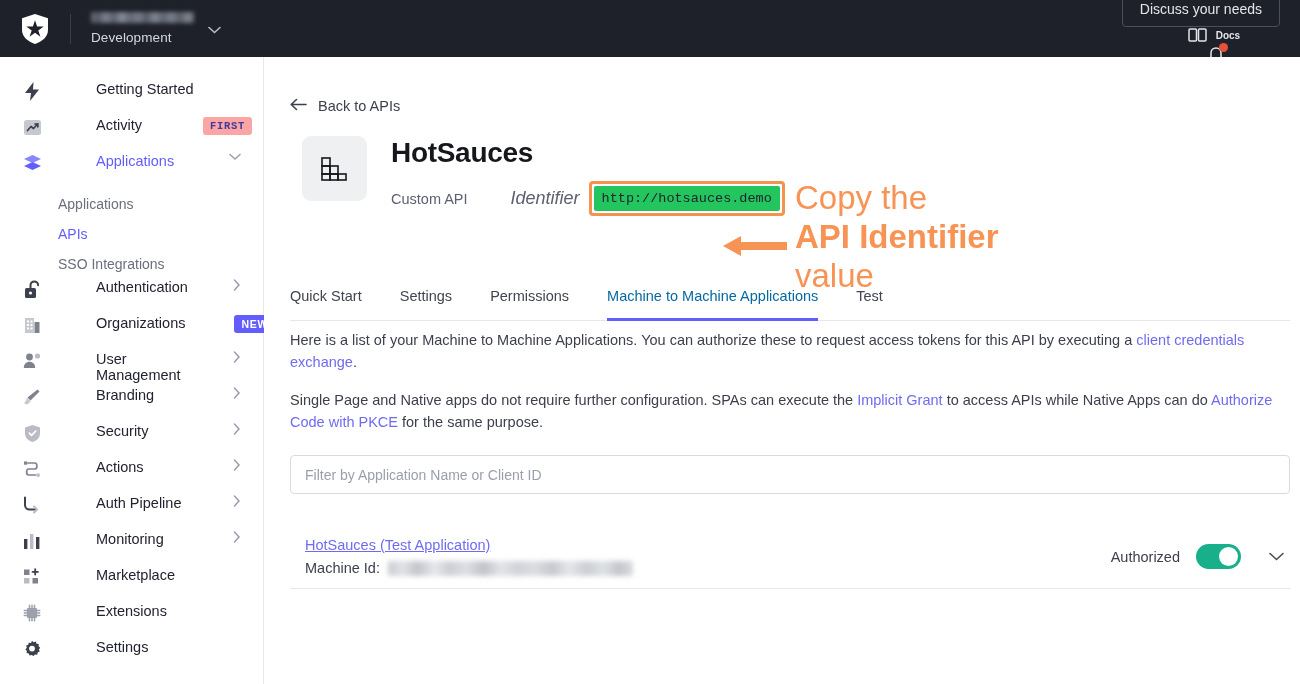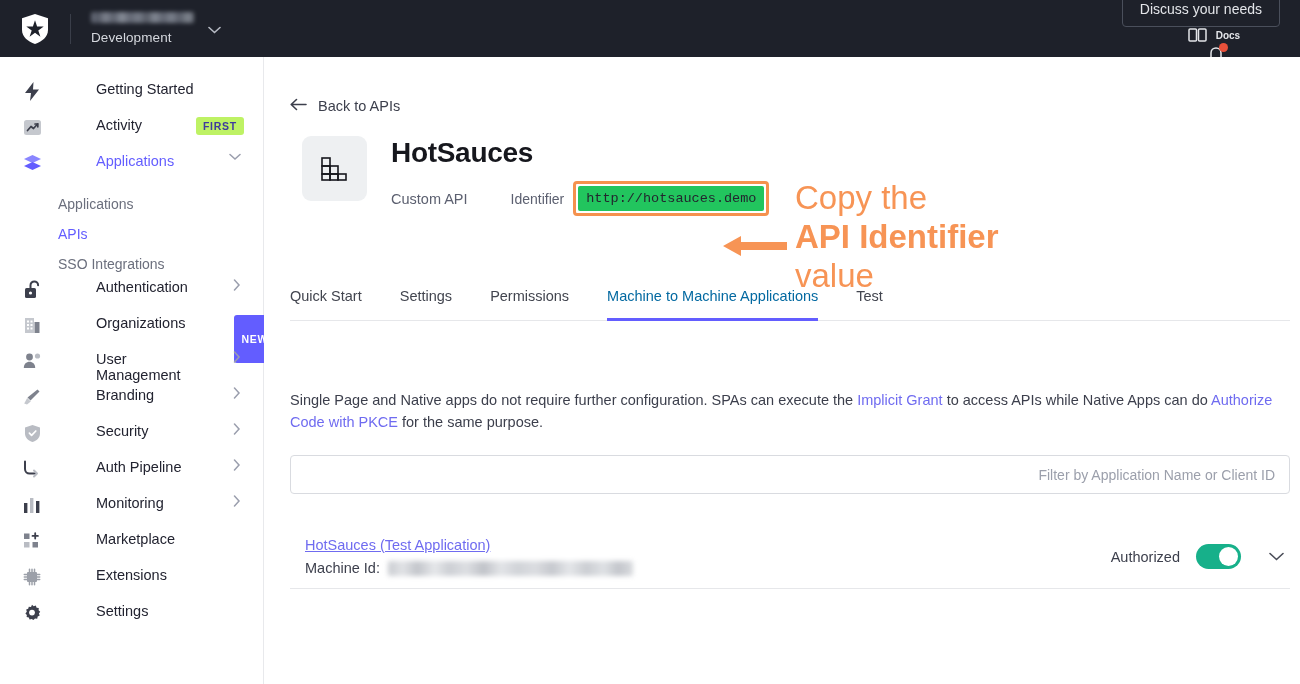--- a/index.html
+++ b/index.html
@@ -64,28 +64,28 @@
     height: 36px; padding: 0 22px 0 22px;
     font-size: 14.5px; color: #222330; gap: 38px;
   }
   .nav-item .ico {
     width: 20px; height: 20px; margin-right: 16px;
     display: flex; align-items: center; justify-content: center; flex: 0 0 20px;
   }
   .nav-item.active > .label { color: #635dff; }
   .nav-item .chev { margin-left: auto; color: #9a9ead; display: flex; }
   .badge-first {
-    margin-left: 16px; background: #bef264; color: #3f3a9e;
+    margin-left: 23px; background: #fca5a5; color: #3f3a9e;
     font-size: 10.5px; font-weight: bold; letter-spacing: .7px;
-    padding: 3px 7px; border-radius: 3px;
+    padding: 3px 7px; border-radius: 3px; font-family: Liberation Mono, monospace;
   }
   .badge-new {
     margin-left: 11px; background: #635dff; color: #ffffff;
     font-size: 10.5px; font-weight: bold; letter-spacing: .7px;
-    padding: 18px 7px; border-radius: 3px;
+    padding: 3px 7px; border-radius: 3px;
   }
   .sub-item {
     display: flex; align-items: center; height: 30px;
     padding-left: 58px; font-size: 14px; color: #6b6f7d;
   }
   .sub-item.active { color: #635dff; }
 
   
   .main { position: absolute; top: 57px; left: 264px; width: 1036px; height: 627px; background: #fff; }
   .back-link {
@@ -94,21 +94,21 @@
   }
   .api-head { display: flex; align-items: flex-start; margin: 22px 0 0 26px; padding-left: 12px; }
   .api-tile {
     width: 65px; height: 65px; border-radius: 9px; background: #eef0f2;
     display: flex; align-items: center; justify-content: center; flex: 0 0 65px;
   }
   .api-meta { margin-left: 24px; padding-top: 1px; }
   .api-title { font-size: 28px; font-weight: bold; color: #16171d; letter-spacing: -.3px; }
   .api-subrow { display: flex; align-items: center; margin-top: 12px; }
   .api-type { font-size: 14.5px; color: #5c6070; }
-  .api-idlabel { font-size: 14px; color: #5c6070; margin-left: 43px; }
+  .api-idlabel { font-size: 18px; color: #5c6070; margin-left: 43px; font-style: italic; }
   .id-highlight {
     margin-left: 9px; border: 3px solid #f5924e; border-radius: 4px;
     padding: 2px; display: inline-flex;
   }
   .id-chip {
     background: #22c55e; border-radius: 2px;
     font-family: "Liberation Mono", monospace; font-size: 13.5px;
     color: #23252e; padding: 5px 8px; white-space: nowrap;
   }
 
@@ -140,21 +140,21 @@
   }
   .para a { color: #6f6bf0; text-decoration: none; }
   #para1 { top: 272px; }
   #para2 { top: 332px; }
 
   .filter-input {
     position: absolute; left: 26px; top: 398px;
     width: 1000px; height: 39px;
     border: 1px solid #d9dbe0; border-radius: 4px;
     padding: 0 14px; font-size: 14px; color: #3c3f4c;
-    font-family: "Liberation Sans", sans-serif; background: #fff; text-align: right;
+    font-family: "Liberation Sans", sans-serif; background: #fff;
   }
   .filter-input::placeholder { color: #9b9fab; }
 
   .app-row {
     position: absolute; left: 26px; top: 468px;
     width: 1000px; height: 64px;
     border-bottom: 1px solid #e6e7ea;
     display: flex; align-items: center;
   }
   .app-info { display: flex; flex-direction: column; padding-left: 15px; }
@@ -347,20 +347,35 @@
         </svg>
       </span>
       <span class="label">Security</span>
       <span class="chev">
         <svg width="8" height="12" viewBox="0 0 8 12">
             <path d="M1.5 1 L6 6 L1.5 11" stroke="currentColor" stroke-width="1.5" fill="none" stroke-linecap="round"></path>
           </svg>
       </span>
     </div>
 
+    <div class="nav-item">
+      <span class="ico">
+        <svg width="18" height="18" viewBox="0 0 18 18">
+          <rect x="1" y="1.5" width="3.2" height="3.2" fill="#7e828d"></rect>
+          <path d="M5 3 H12 C14.5 3 14.5 9 12 9 H5.5 C3 9 3 15 5.5 15 H12.5" stroke="#7e828d" stroke-width="1.7" fill="none" stroke-linecap="round"></path>
+          <rect x="13.5" y="13.5" width="3.2" height="3.2" fill="#b9bcc3"></rect>
+        </svg>
+      </span>
+      <span class="label">Actions</span>
+      <span class="chev">
+        <svg width="8" height="12" viewBox="0 0 8 12">
+            <path d="M1.5 1 L6 6 L1.5 11" stroke="currentColor" stroke-width="1.5" fill="none" stroke-linecap="round"></path>
+          </svg>
+      </span>
+    </div>
 
     <div class="nav-item">
       <span class="ico">
         <svg width="18" height="18" viewBox="0 0 18 18">
           <path d="M2 1.5 V9 C2 11.5 4 13.5 6.5 13.5 H12" stroke="#3c3f4c" stroke-width="2" fill="none" stroke-linecap="round"></path>
           <path d="M11 10.5 L14 13.5 L11 16.5" stroke="#b9bcc3" stroke-width="2" fill="none" stroke-linecap="round" stroke-linejoin="round"></path>
         </svg>
       </span>
       <span class="label">Auth Pipeline</span>
       <span class="chev">
@@ -472,20 +487,23 @@
     </div>
 
     <div class="tabs">
       <div class="tab">Quick Start</div>
       <div class="tab">Settings</div>
       <div class="tab">Permissions</div>
       <div class="tab active">Machine to Machine Applications</div>
       <div class="tab">Test</div>
     </div>
 
+    <div class="para" id="para1">
+      <span>Here is a list of your Machine to Machine Applications. You can authorize these to request access tokens for this API by executing a </span><a href="#">client credentials exchange</a><span>.</span>
+    </div>
 
     <div class="para" id="para2">
       <span>Single Page and Native apps do not require further configuration. SPAs can execute the </span><a href="#">Implicit Grant</a><span> to access APIs while Native Apps can do </span><a href="#">Authorize Code with PKCE</a><span> for the same purpose.</span>
     </div>
 
     <input class="filter-input" type="text" placeholder="Filter by Application Name or Client ID" style="">
 
     <div class="app-row">
       <div class="app-info">
         <a class="app-name" href="#">HotSauces (Test Application)</a>

